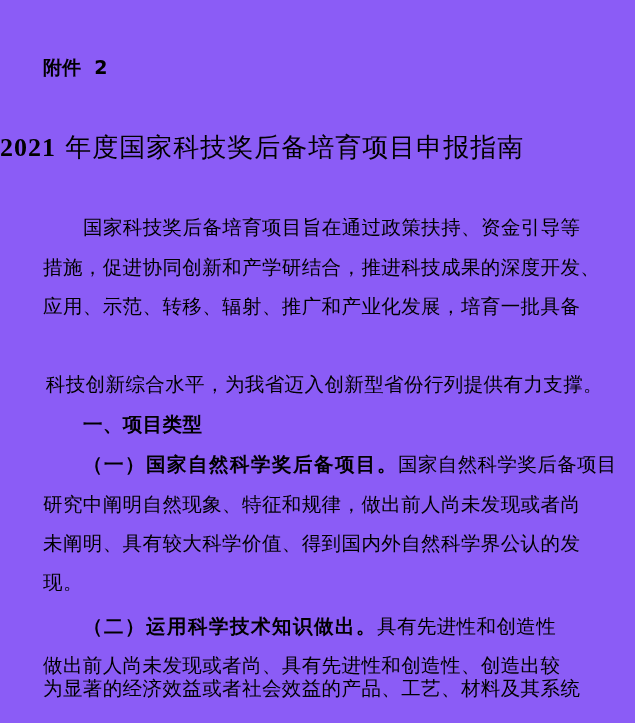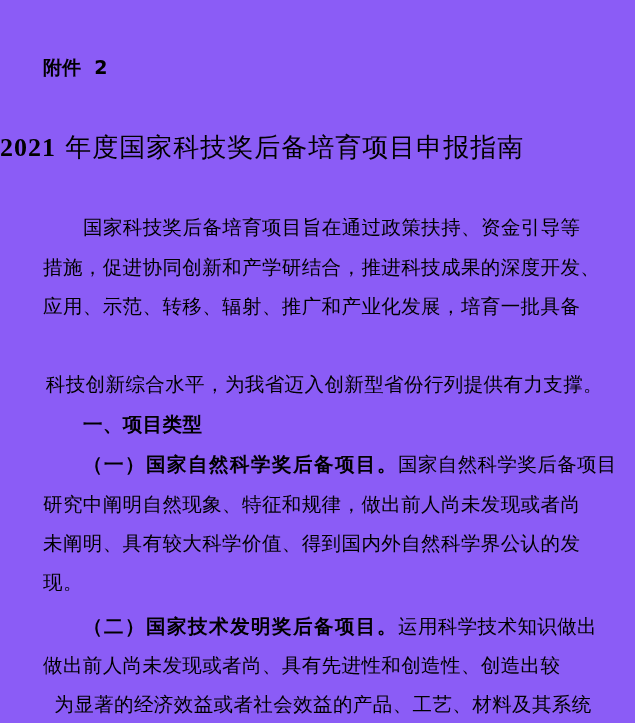--- a/index.html
+++ b/index.html
@@ -83,17 +83,17 @@
   <div class="line" style="top:255px;">措施，促进协同创新和产学研结合，推进科技成果的深度开发、</div>
   <div class="line" style="top:372px;text-align:right;">科技创新综合水平，为我省迈入创新型省份行列提供有力支撑。</div>
 
   <div class="line indent h1" style="top:412px;">一、项目类型</div>
 
   <div class="line indent" style="top:452px;"><span class="h2-lead">（一）国家自然科学奖后备项目。</span><span>国家自然科学奖后备项目</span></div>
   <div class="line" style="top:492px;">研究中阐明自然现象、特征和规律，做出前人尚未发现或者尚</div>
   <div class="line" style="top:531px;">未阐明、具有较大科学价值、得到国内外自然科学界公认的发</div>
   <div class="line" style="top:570px;">现。</div>
 
-  <div class="line indent" style="top:614px;"><span class="h2-lead">（二）国家技术发明奖后备项目。</span><span>运用科学技术知识做出</span></div>
+  <div class="line indent" style="top:614px;"><span class="h2-lead">（二）运用科学技术知识做出。</span><span>具有先进性和创造性</span></div>
   <div class="line" style="top:653px;">做出前人尚未发现或者尚、具有先进性和创造性、创造出较</div>
-  <div class="line" style="top:692px;text-align:center;">为显著的经济效益或者社会效益的产品、工艺、材料及其系统</div>
+  <div class="line" style="top:676px;">为显著的经济效益或者社会效益的产品、工艺、材料及其系统</div>
 
 </div>
 
 </body></html>

